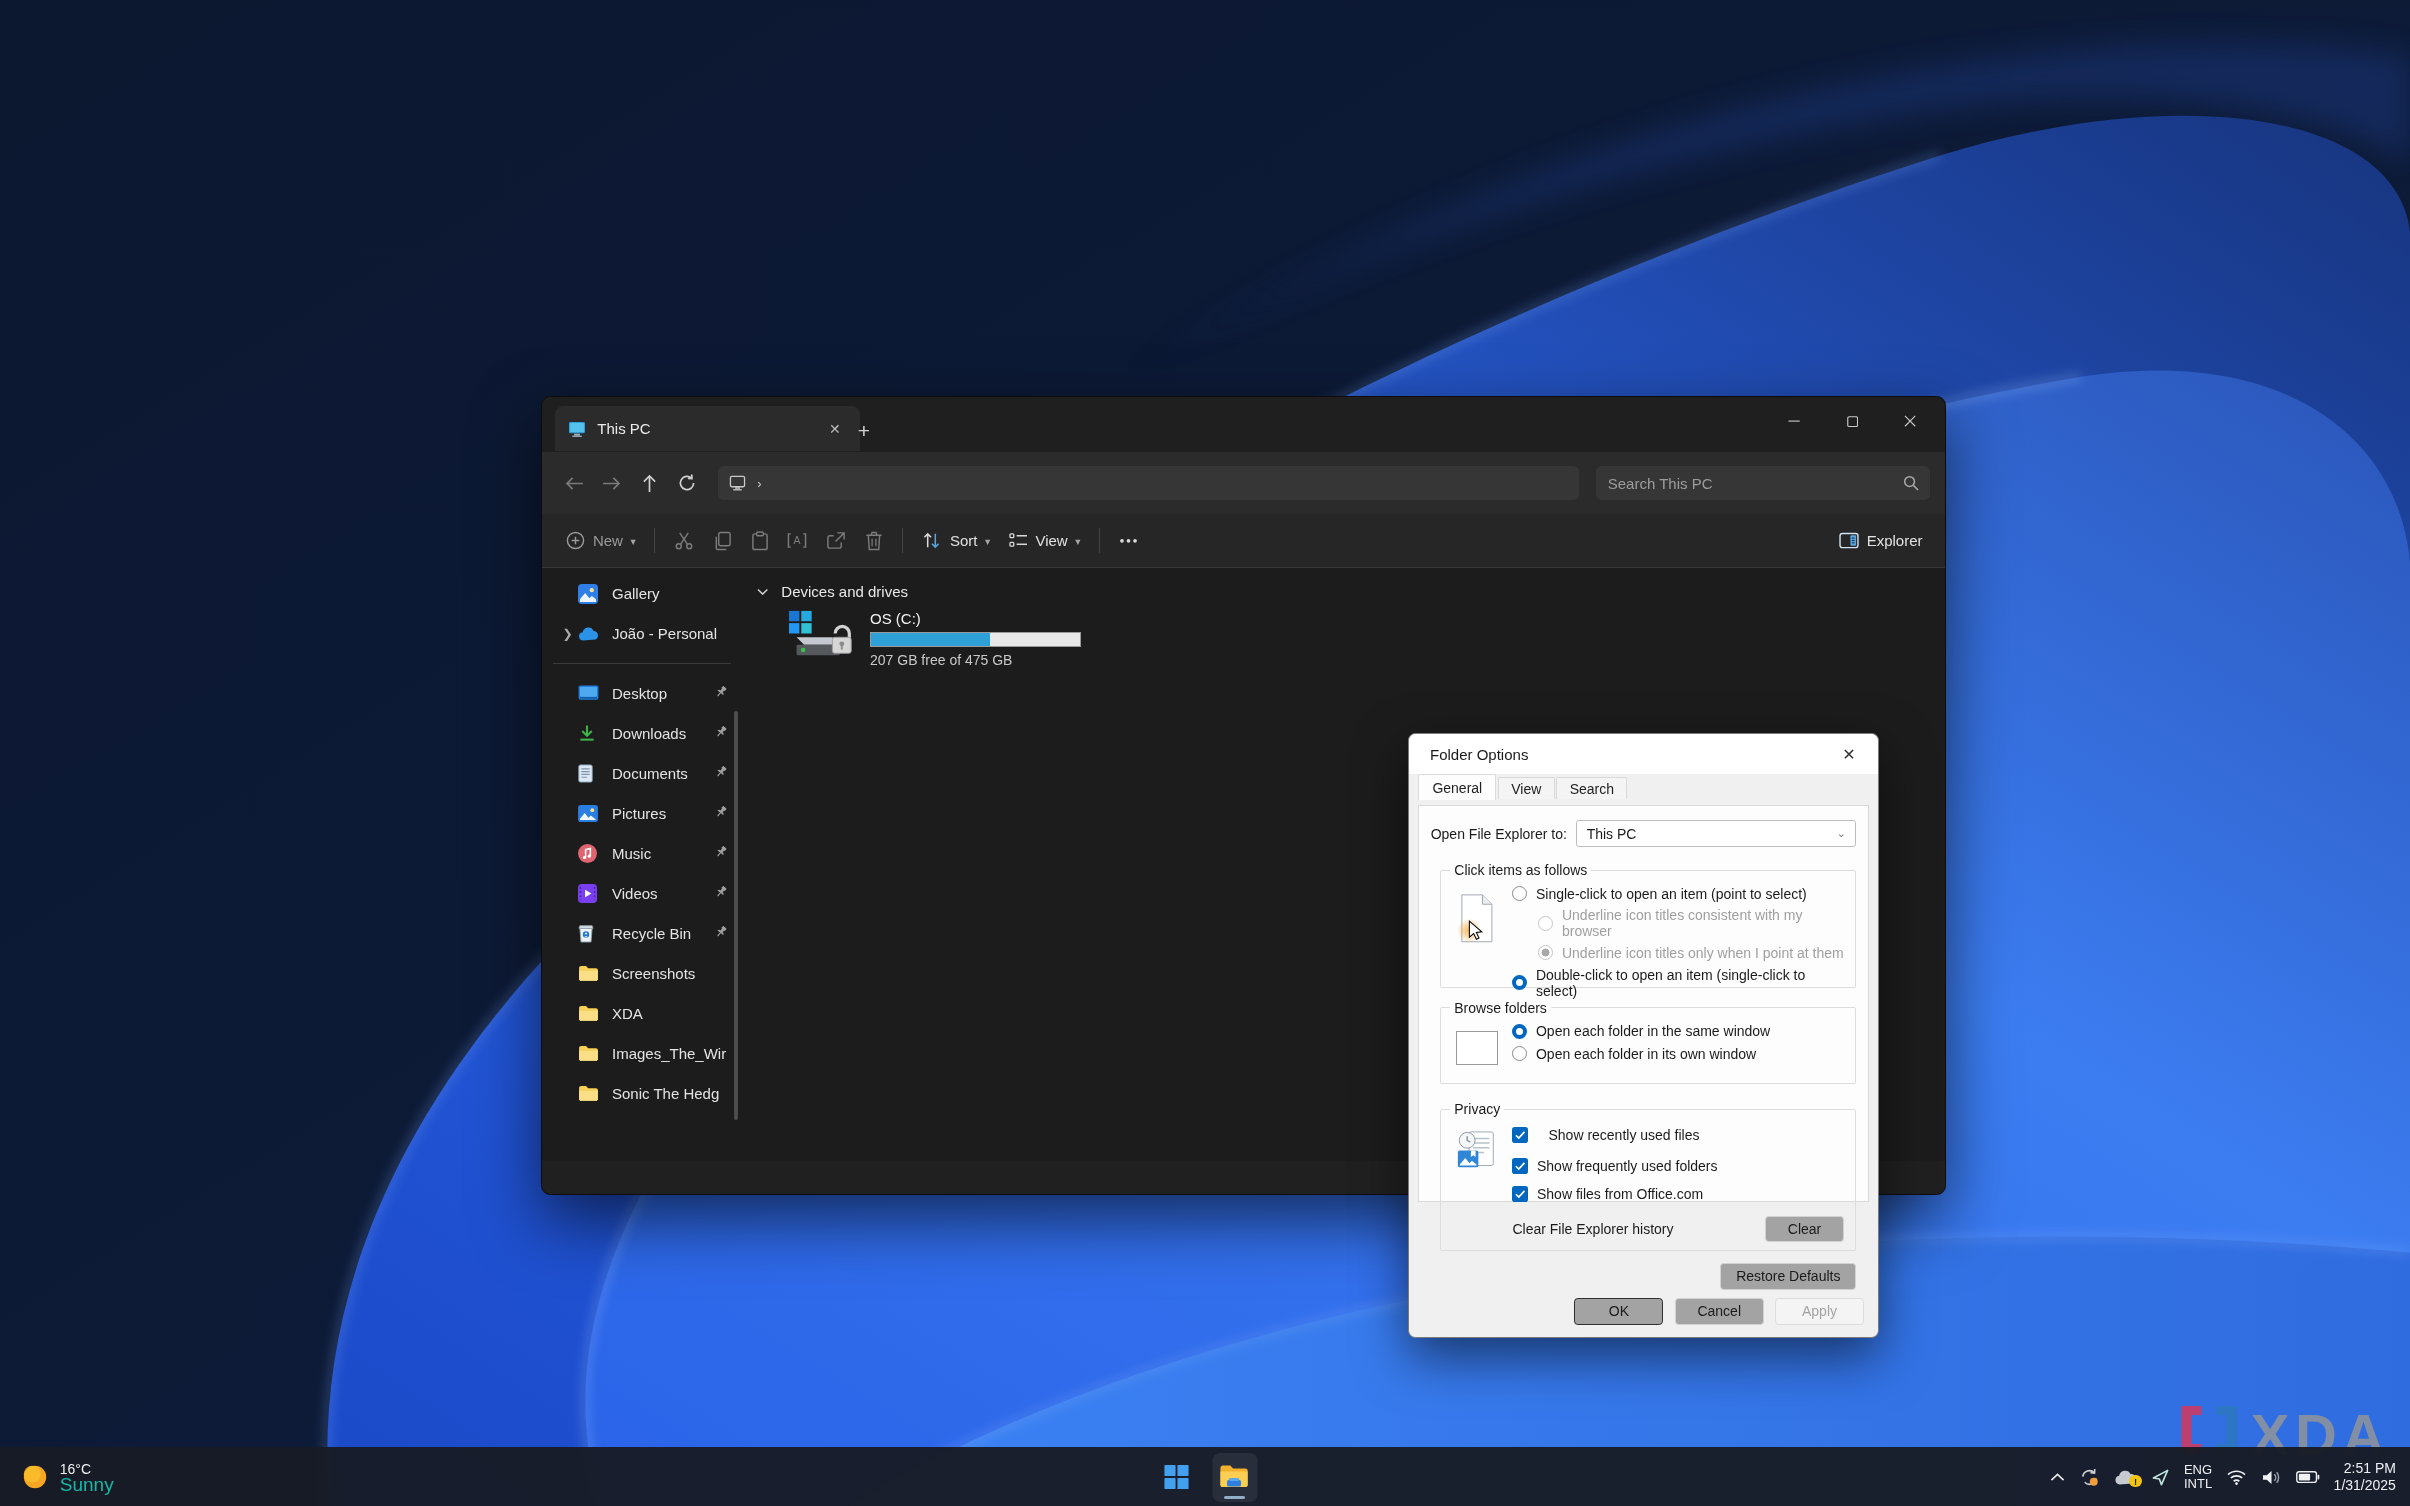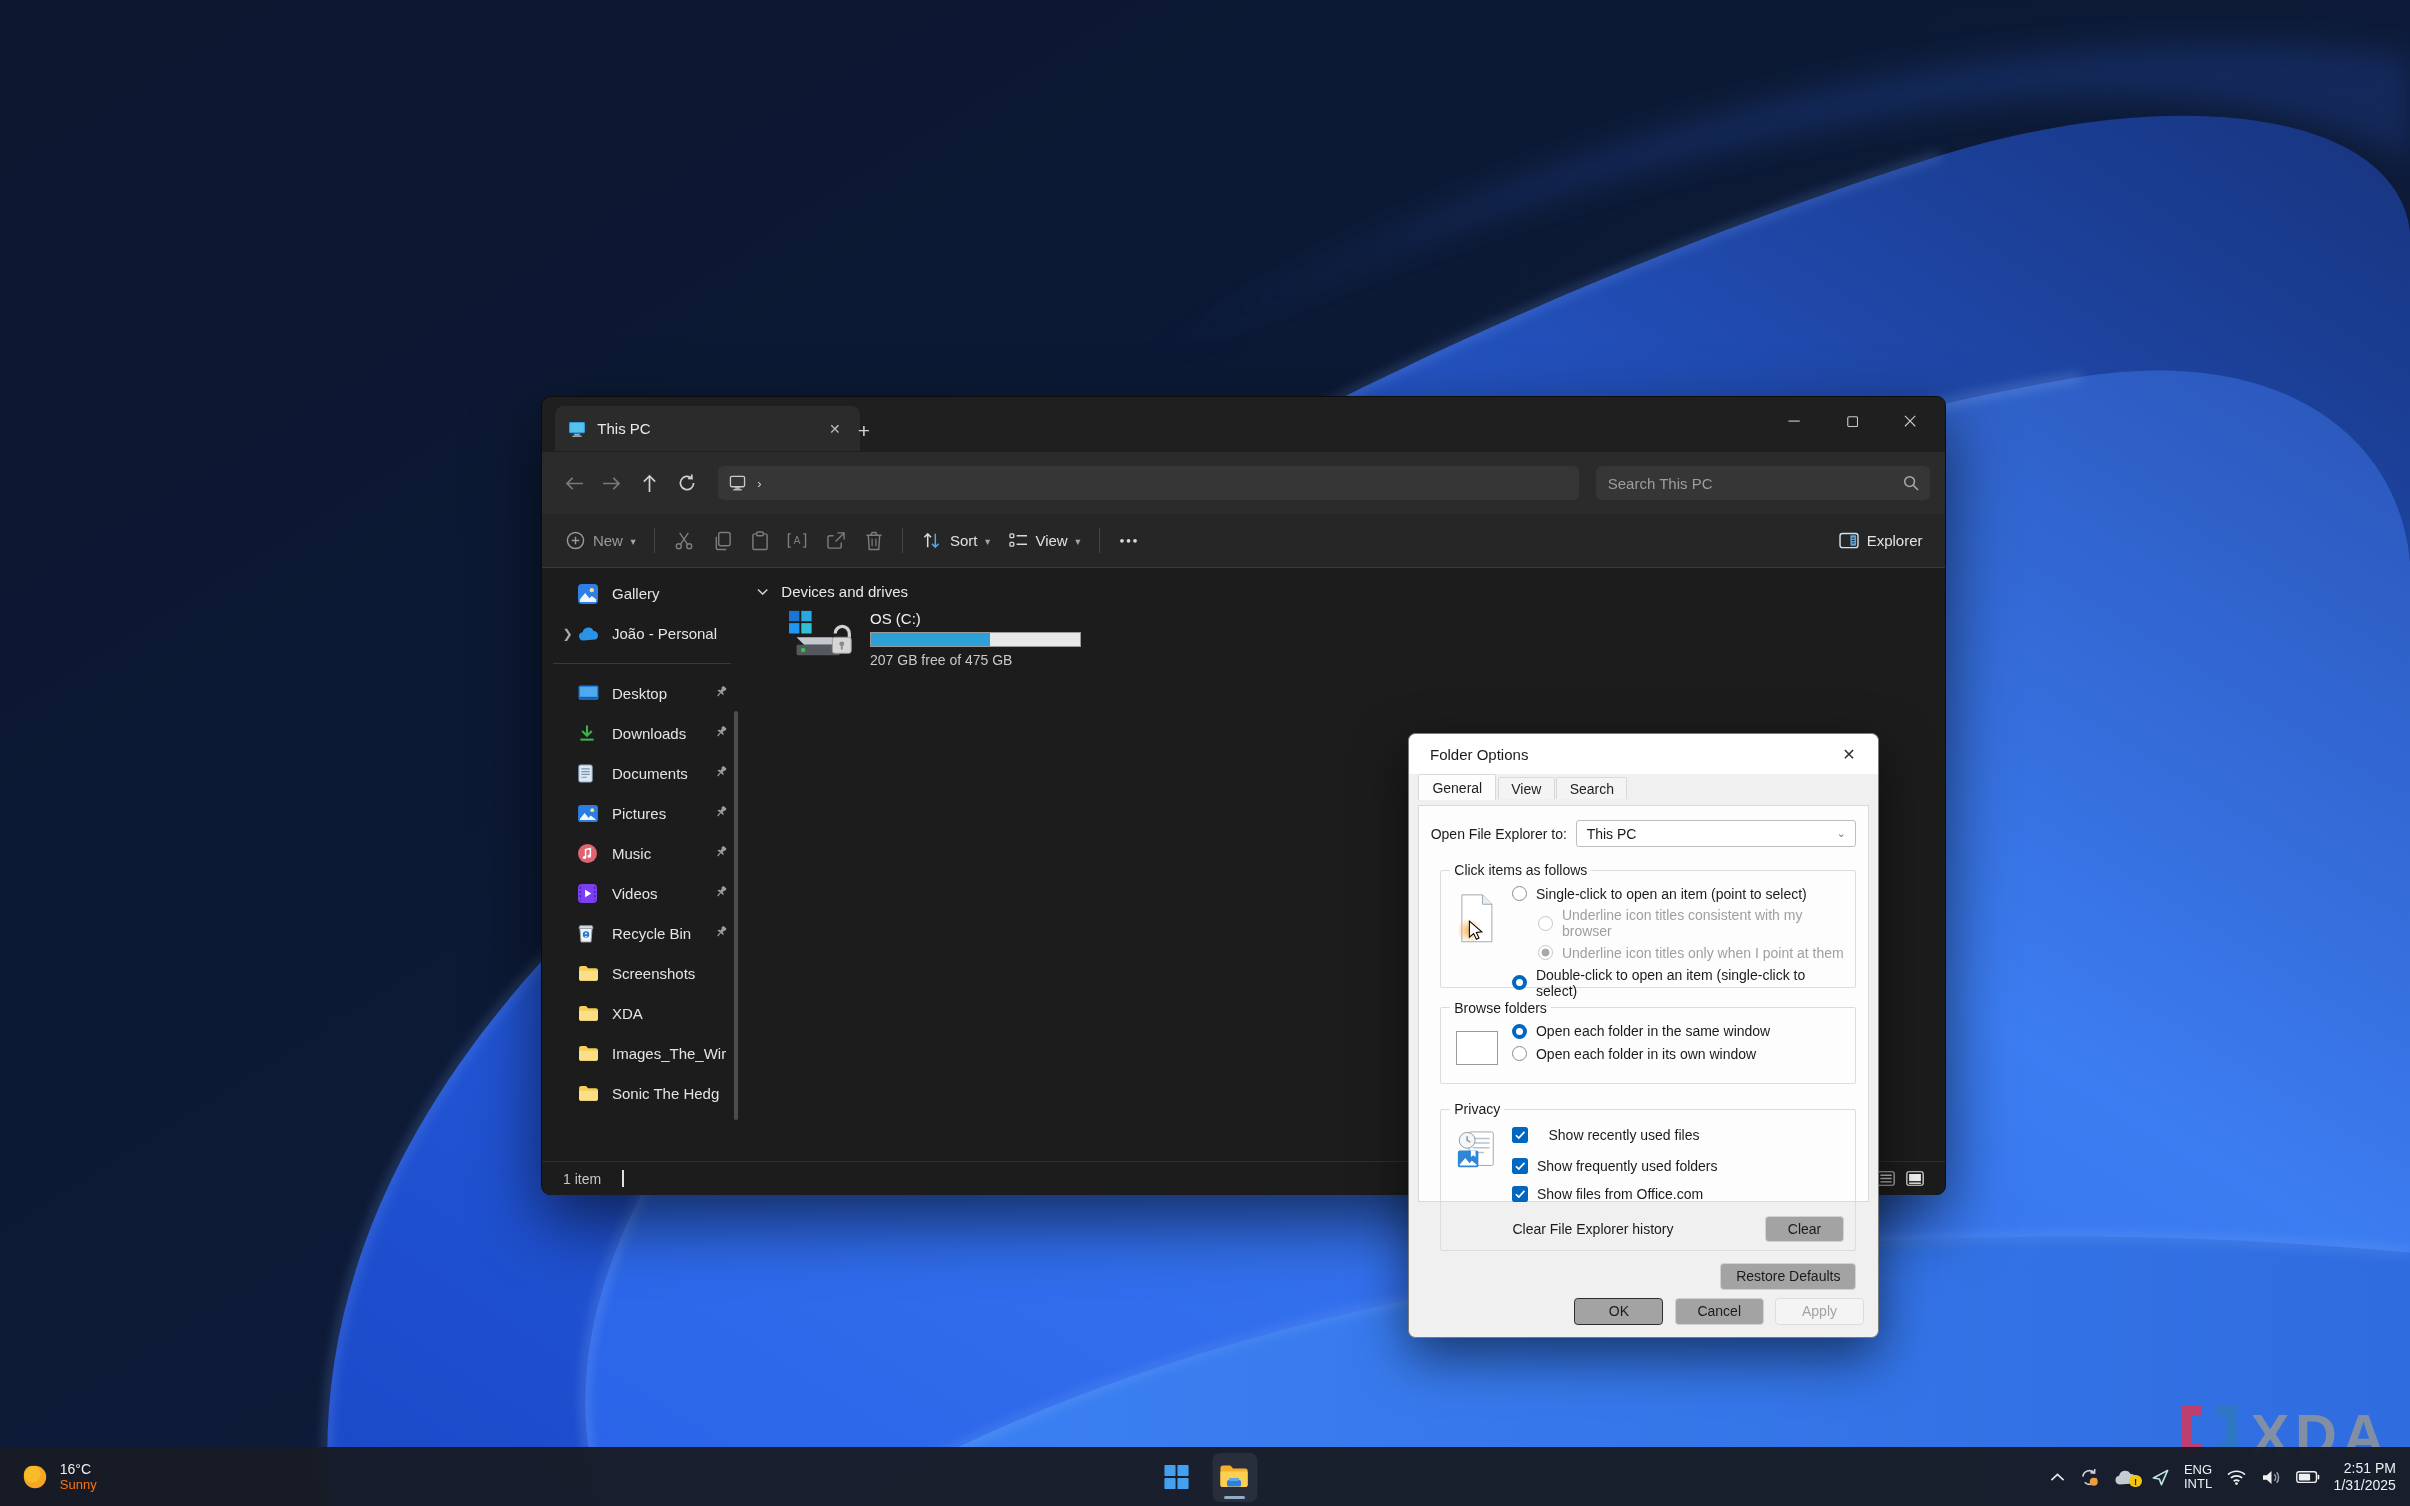--- a/index.html
+++ b/index.html
@@ -99,21 +99,21 @@
   .dlg-buttons{position:absolute;right:14px;bottom:12.2px;display:flex;gap:11.3px;}
   .dlg-buttons .btn{width:89px;height:27px;}
   .btn-ok{border:1.9px solid #2f2f2f;}
   .btn-apply{color:#a3a3a3;background:#f4f4f4;border-color:#dcdcdc;}
   .click-icon-wrap{position:absolute;left:15px;top:15px;width:53px;height:60px;}
   
   .taskbar{position:absolute;left:0;right:0;bottom:0;height:60px;background:rgba(24,28,38,0.97);z-index:4;}
   .weather{position:absolute;left:13px;top:0;height:60px;display:flex;align-items:center;gap:11.3px;padding:0 7.5px;}
   .weather-txt{display:flex;flex-direction:column;line-height:15px;}
   .weather-temp{color:#f0f0f0;font-size:14px;}
-  .weather-cond{color:#f97316;font-size:13px;}
+  .weather-cond{color:#14b8a6;font-size:19px;}
   .tb-center{position:absolute;left:50%;top:0;height:60px;transform:translateX(-50%);display:flex;align-items:center;gap:13px;}
   .task-icon{width:45px;height:49px;border-radius:7.5px;display:flex;align-items:center;justify-content:center;position:relative;}
   .task-icon.active{background:rgba(255,255,255,0.07);}
   .task-icon.active::after{content:"";position:absolute;bottom:2.8px;left:50%;transform:translateX(-50%);width:21px;height:2.8px;border-radius:1.9px;background:#92aec7;}
   .tray{position:absolute;right:11.3px;top:0;height:60px;display:flex;align-items:center;gap:14px;}
   .tray-item{display:flex;align-items:center;justify-content:center;}
   .lang{display:flex;flex-direction:column;align-items:center;color:#eef0f2;font-size:13px;line-height:14px;}
   .clock{display:flex;flex-direction:column;align-items:flex-end;color:#eef0f2;font-size:14px;line-height:17px;padding-right:3.8px;}
   .cloud-badge{position:relative;}
   .badge{position:absolute;right:-4.7px;bottom:-2.8px;width:12.2px;height:12.2px;border-radius:50%;background:#f2c511;color:#222;
@@ -582,35 +582,20 @@
           <span class="drive-name">OS (C:)</span>
           <div class="drive-bar">
             <div class="drive-fill" style="width: 57%;"></div>
           </div>
           <span class="drive-free">207 GB free of 475 GB</span>
         </div>
       </div>
     </div>
   </div>
 
-  <div class="statusbar">
-    <span>1 item</span>
-    <span class="status-sep"></span>
-    <div class="status-views">
-      <svg width="18" height="15" viewBox="0 0 19 16">
-        <rect x="0.8" y="0.8" width="17.4" height="14.4" rx="2" fill="none" stroke="#b9b9b9" stroke-width="1.3"></rect>
-        <path d="M3.5 4.5 h12 M3.5 8 h12 M3.5 11.5 h12" stroke="#b9b9b9" stroke-width="1.4"></path>
-      </svg>
-      <svg width="18" height="15" viewBox="0 0 19 16">
-        <rect x="0.8" y="0.8" width="17.4" height="14.4" rx="2" fill="none" stroke="#e8e8e8" stroke-width="1.3"></rect>
-        <rect x="3.2" y="3.2" width="12.6" height="7.6" fill="#f2f2f2"></rect>
-        <path d="M3.2 13 h12.6" stroke="#e8e8e8" stroke-width="1.6"></path>
-      </svg>
-    </div>
-  </div>
 </div>
 
 <div class="dialog">
   <div class="dlg-title">
     <span>Folder Options</span>
     <span class="dlg-x">✕</span>
   </div>
 
   <div class="dlg-tabs">
     <div class="dlg-tab sel">General</div>

